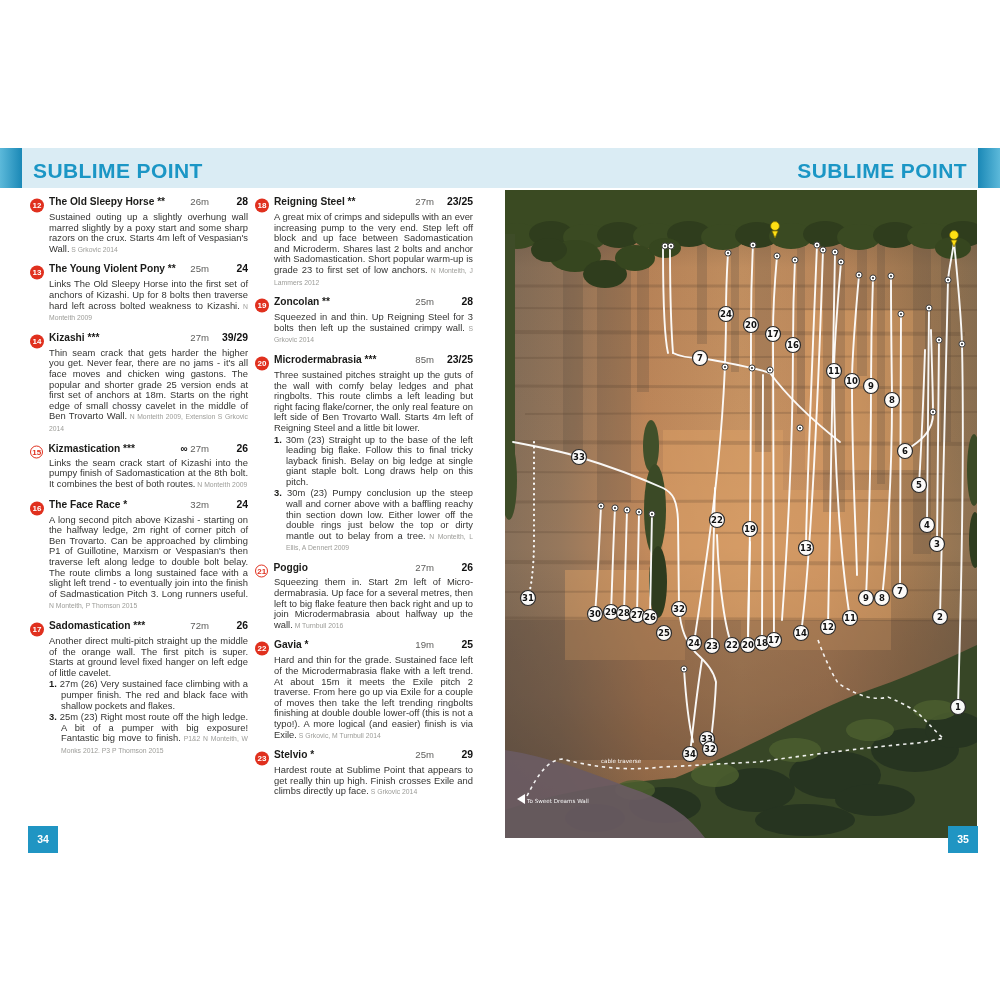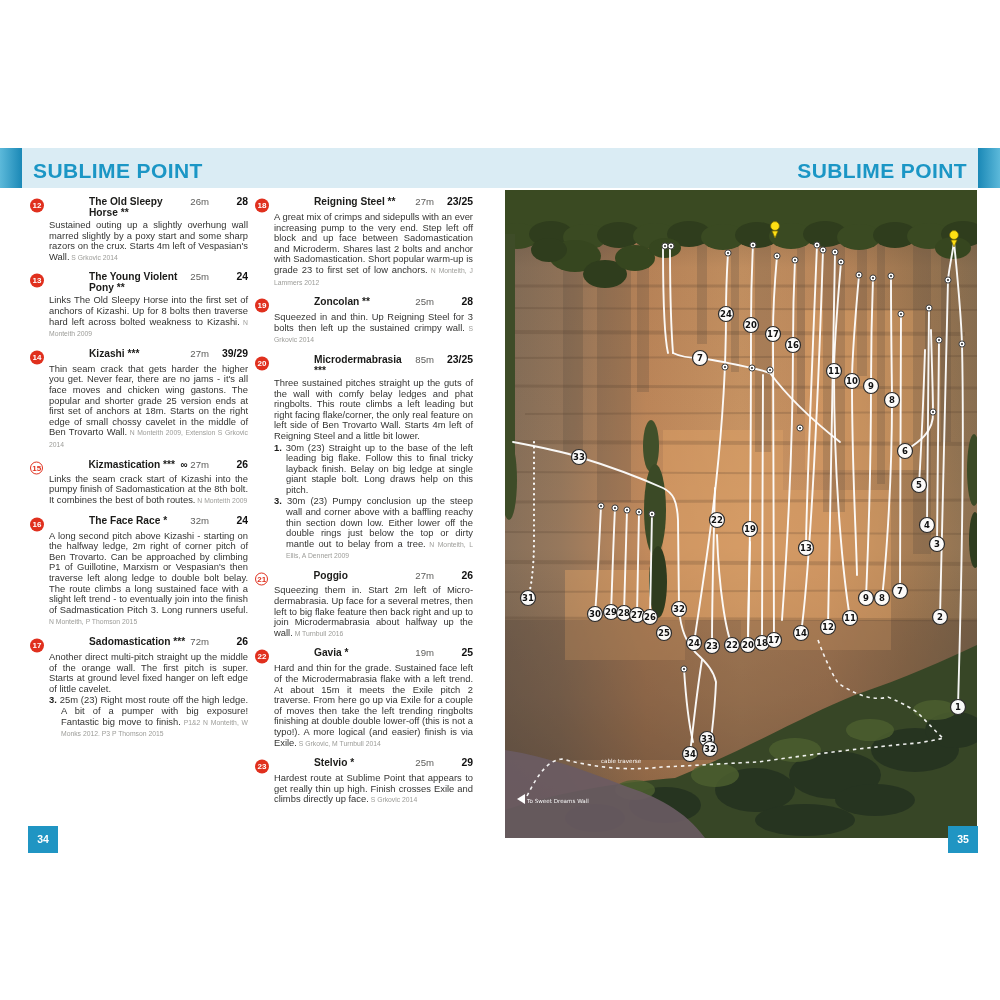--- a/index.html
+++ b/index.html
@@ -17,21 +17,21 @@
     font-size:10.5px;font-weight:bold;text-align:center;line-height:27px;}
   .pagenum.l{left:28px;} .pagenum.r{left:948px;}
   
   .col{position:absolute;top:196px;width:218px;}
   #col-left{left:30px;} #col-right{left:255px;}
   .route{margin-bottom:8px;}
   .rhead{display:flex;align-items:baseline;margin-bottom:2px;}
   .rnum{flex:none;width:14px;height:14px;border-radius:50%;background:#e0301e;color:#fff;
     font-size:8px;font-weight:bold;line-height:14px;text-align:center;margin-right:5px;transform:translateY(2.5px);}
   .rnum.outline{background:#fff;color:#e0301e;border:1.3px solid #e0301e;width:11.4px;height:11.4px;line-height:11.4px;}
-  .rname{font-weight:bold;font-size:10.2px;color:#1b1b19;flex:1;padding-right:4px;margin-left:40px;}
+  .rname{font-weight:bold;font-size:10.2px;color:#1b1b19;flex:1;padding-right:4px;}
   .rlen{color:#5d5d5b;font-size:9.6px;white-space:nowrap;margin-right:9px;}
   .rlen b{color:#111;font-size:10px;}
   .rgrade{font-weight:bold;font-size:10.4px;color:#101010;min-width:30px;text-align:right;white-space:nowrap;}
   .rdesc{margin:0 0 1px 19px;text-align:justify;font-size:9.4px;line-height:10.6px;color:#343432;}
   .rdesc.pitch{padding-left:12px;text-indent:-12px;}
   .rdesc b{color:#1b1b19;}
   .credit{font-size:6.8px;color:#9c9c98;}
   
   #photo{position:absolute;left:505px;top:190px;width:472px;height:648px;background:#b98a5e;}
   #photo svg{display:block;}
@@ -101,20 +101,21 @@
       <p class="rdesc">A long second pitch above Kizashi - starting on the halfway ledge, 2m right of corner pitch of Ben Trovarto. Can be approached by climbing P1 of Guillotine, Marxism or Vespasian's then traverse left along ledge to double bolt belay. The route climbs a long sustained face with a slight left trend - to eventually join into the finish of Sadmastication Pitch 3. Long runners useful.<span class="credit"> N Monteith, P Thomson 2015</span></p>
     </div>
     <div class="route">
       <div class="rhead">
         <span class="rnum">17</span>
         <span class="rname">Sadomastication ***</span>
         <span class="rlen">72m</span>
         <span class="rgrade">26</span>
       </div>
       <p class="rdesc">Another direct multi-pitch straight up the middle of the orange wall. The first pitch is super. Starts at ground level fixed hanger on left edge of little cavelet.</p>
+      <p class="rdesc pitch"><b>1. </b>27m (26) Very sustained face climbing with a pumper finish. The red and black face with shallow pockets and flakes.</p>
       <p class="rdesc pitch"><b>3. </b>25m (23) Right most route off the high ledge. A bit of a pumper with big exposure! Fantastic big move to finish.<span class="credit"> P1&amp;2 N Monteith, W Monks 2012. P3 P Thomson 2015</span></p>
     </div>
   </div>
 <div class="col" id="col-right">
     <div class="route">
       <div class="rhead">
         <span class="rnum">18</span>
         <span class="rname">Reigning Steel **</span>
         <span class="rlen">27m</span>
         <span class="rgrade">23/25</span>

